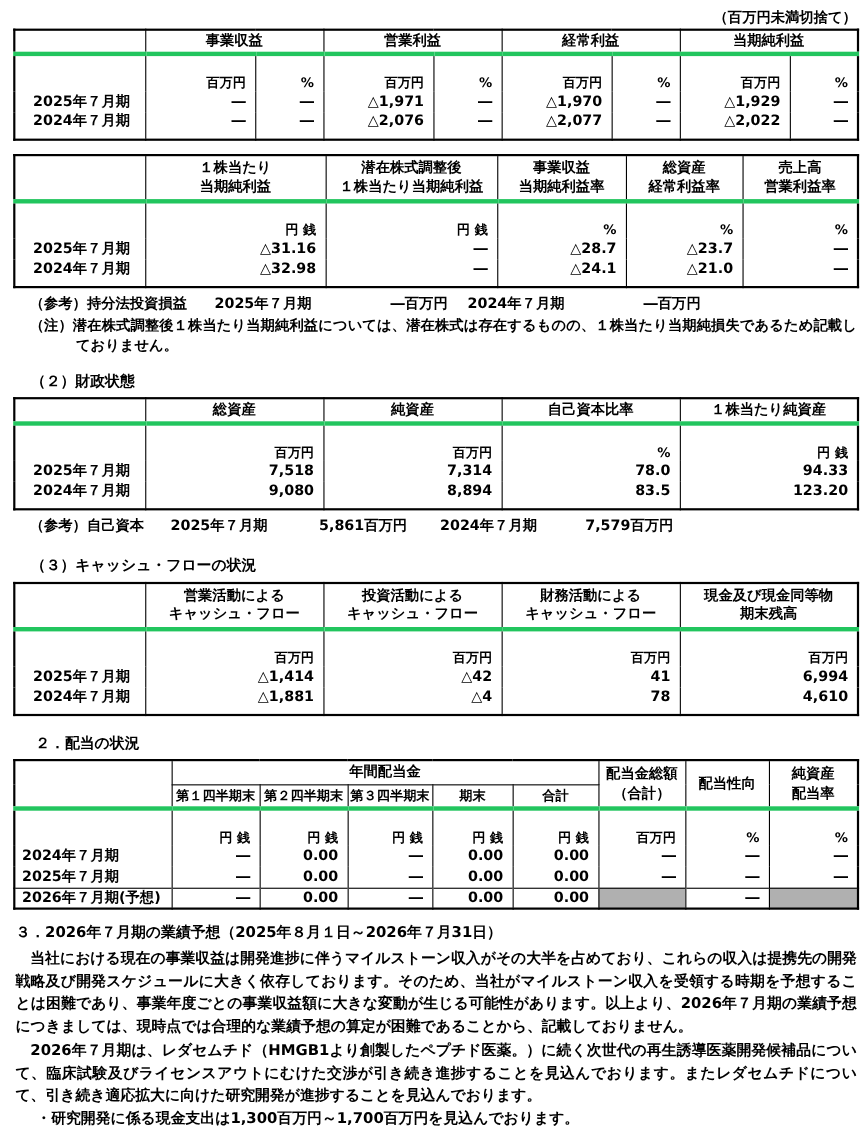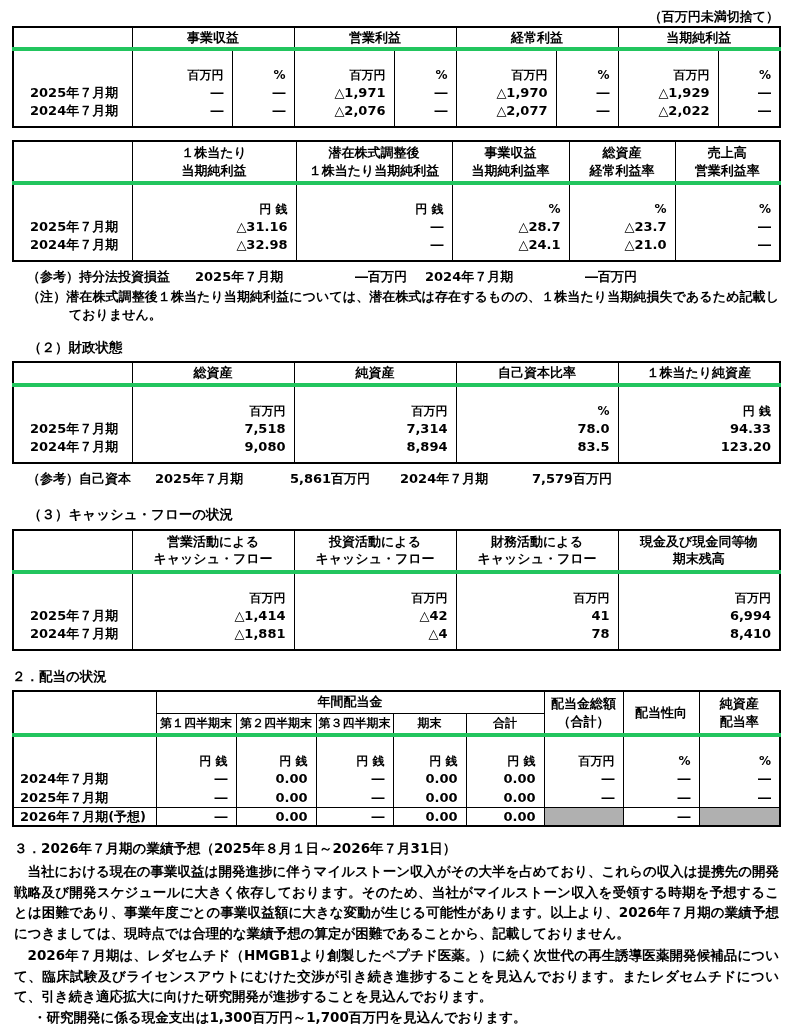--- a/index.html
+++ b/index.html
@@ -58,21 +58,21 @@
   table.div td.lbl { padding-left: 6px; }
   table.div th.sub { font-size: 12px; height: 22px; }
   table.div tr.forecast td { border-top: 1px solid #000; }
   td.gray { background: #b0b0b0; }
 
   .refline { display: flex; margin: 6px 0 2px 15px; font-size: 13px; }
   .refline .r0 { width: 168px; }
   .refline .r1 { width: 160px; }
   .refline .r2 { width: 70px; }
   .refline .r3 { width: 160px; }
-  .refline2 .r0 { width: 128px; }
+  .refline2 .r0 { width: 128px; font-family: Liberation Mono, monospace; }
   .refline2 .r1 { width: 135px; }
   .refline2 .r2 { width: 110px; }
   .refline2 .r3 { width: 132px; }
   .hang { margin: 2px 0 0 15px; padding-left: 42px; text-indent: -42px; text-align: justify; line-height: 1.38; }
   .gap12 { height: 12px; }
   .gap14 { height: 14px; }
   .gap16 { height: 16px; }
 
   .s3 { margin-top: 12px; }
   .s3 .para { margin: 2px 0 0 2px; text-align: justify; font-size: 13.5px; line-height: 20.5px; }
@@ -301,28 +301,28 @@
         <td>△1,414</td>
         <td>△42</td>
         <td>41</td>
         <td>6,994</td>
       </tr>
       <tr class="lastrow">
         <td class="lbl">2024年７月期</td>
         <td>△1,881</td>
         <td>△4</td>
         <td>78</td>
-        <td>8,410</td>
+        <td>4,610</td>
       </tr>
     </tbody>
   </table>
 
   <div class="gap16"></div>
 
-  <div class="h1" style="margin-left:0; margin-bottom:5px; margin-top:0;">２．配当の状況</div>
+  <div class="h1" style="margin-left:20px; margin-bottom:5px; margin-top:0;">２．配当の状況</div>
 
   <table class="fin div">
     <colgroup>
       <col style="width:143px">
         <col style="width:80px">
         <col style="width:80px">
         <col style="width:77px">
         <col style="width:73px">
         <col style="width:78px">
         <col style="width:79px">

